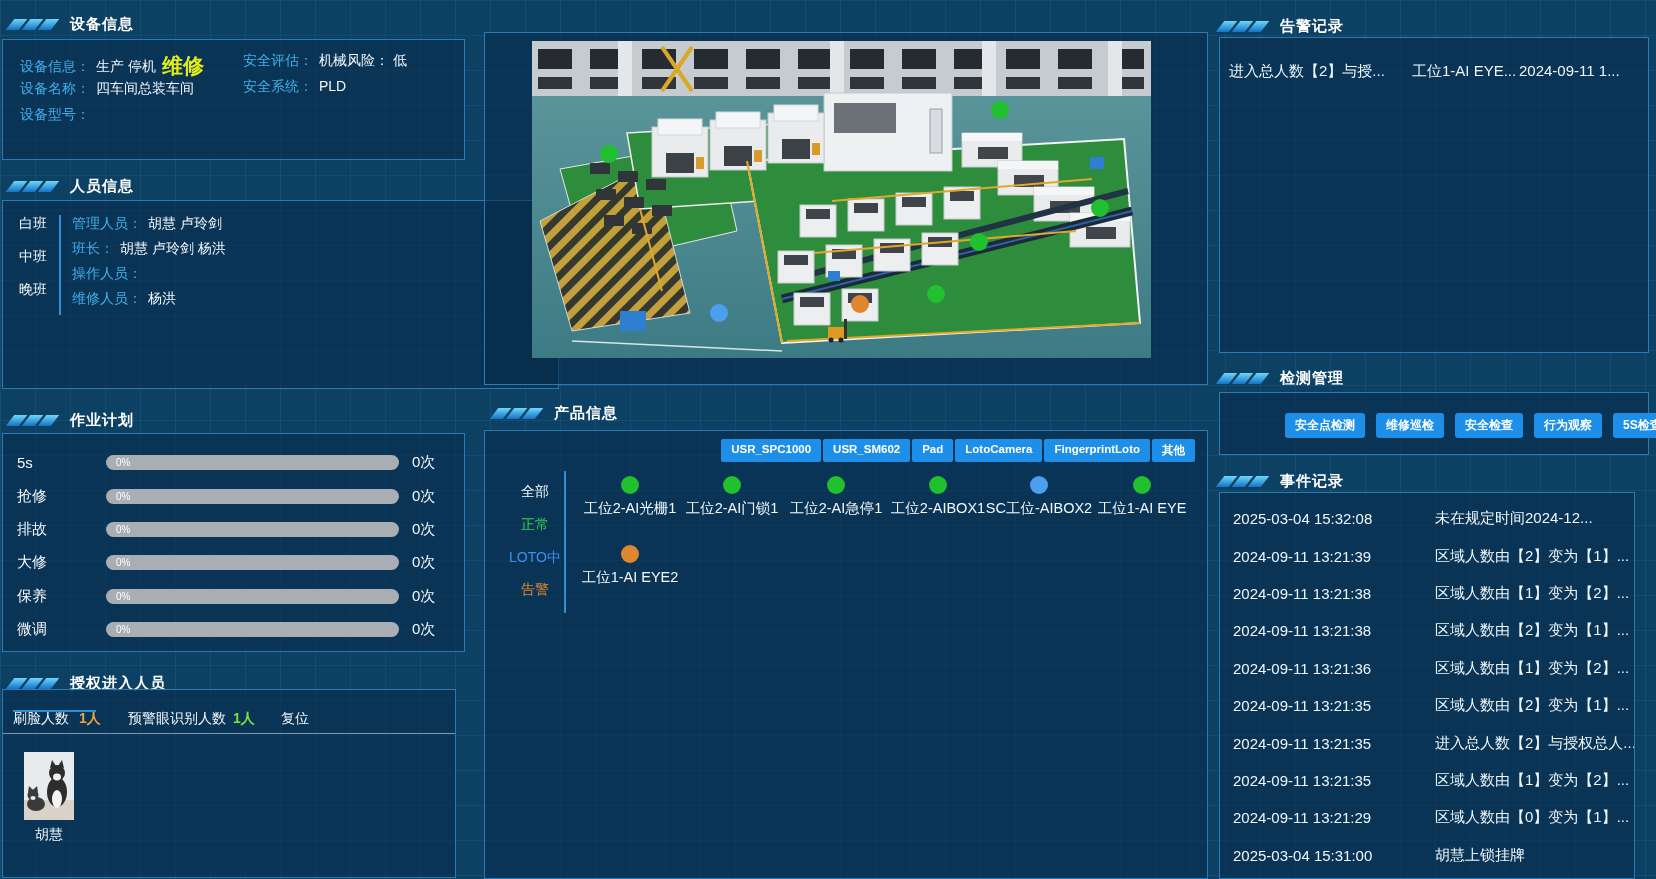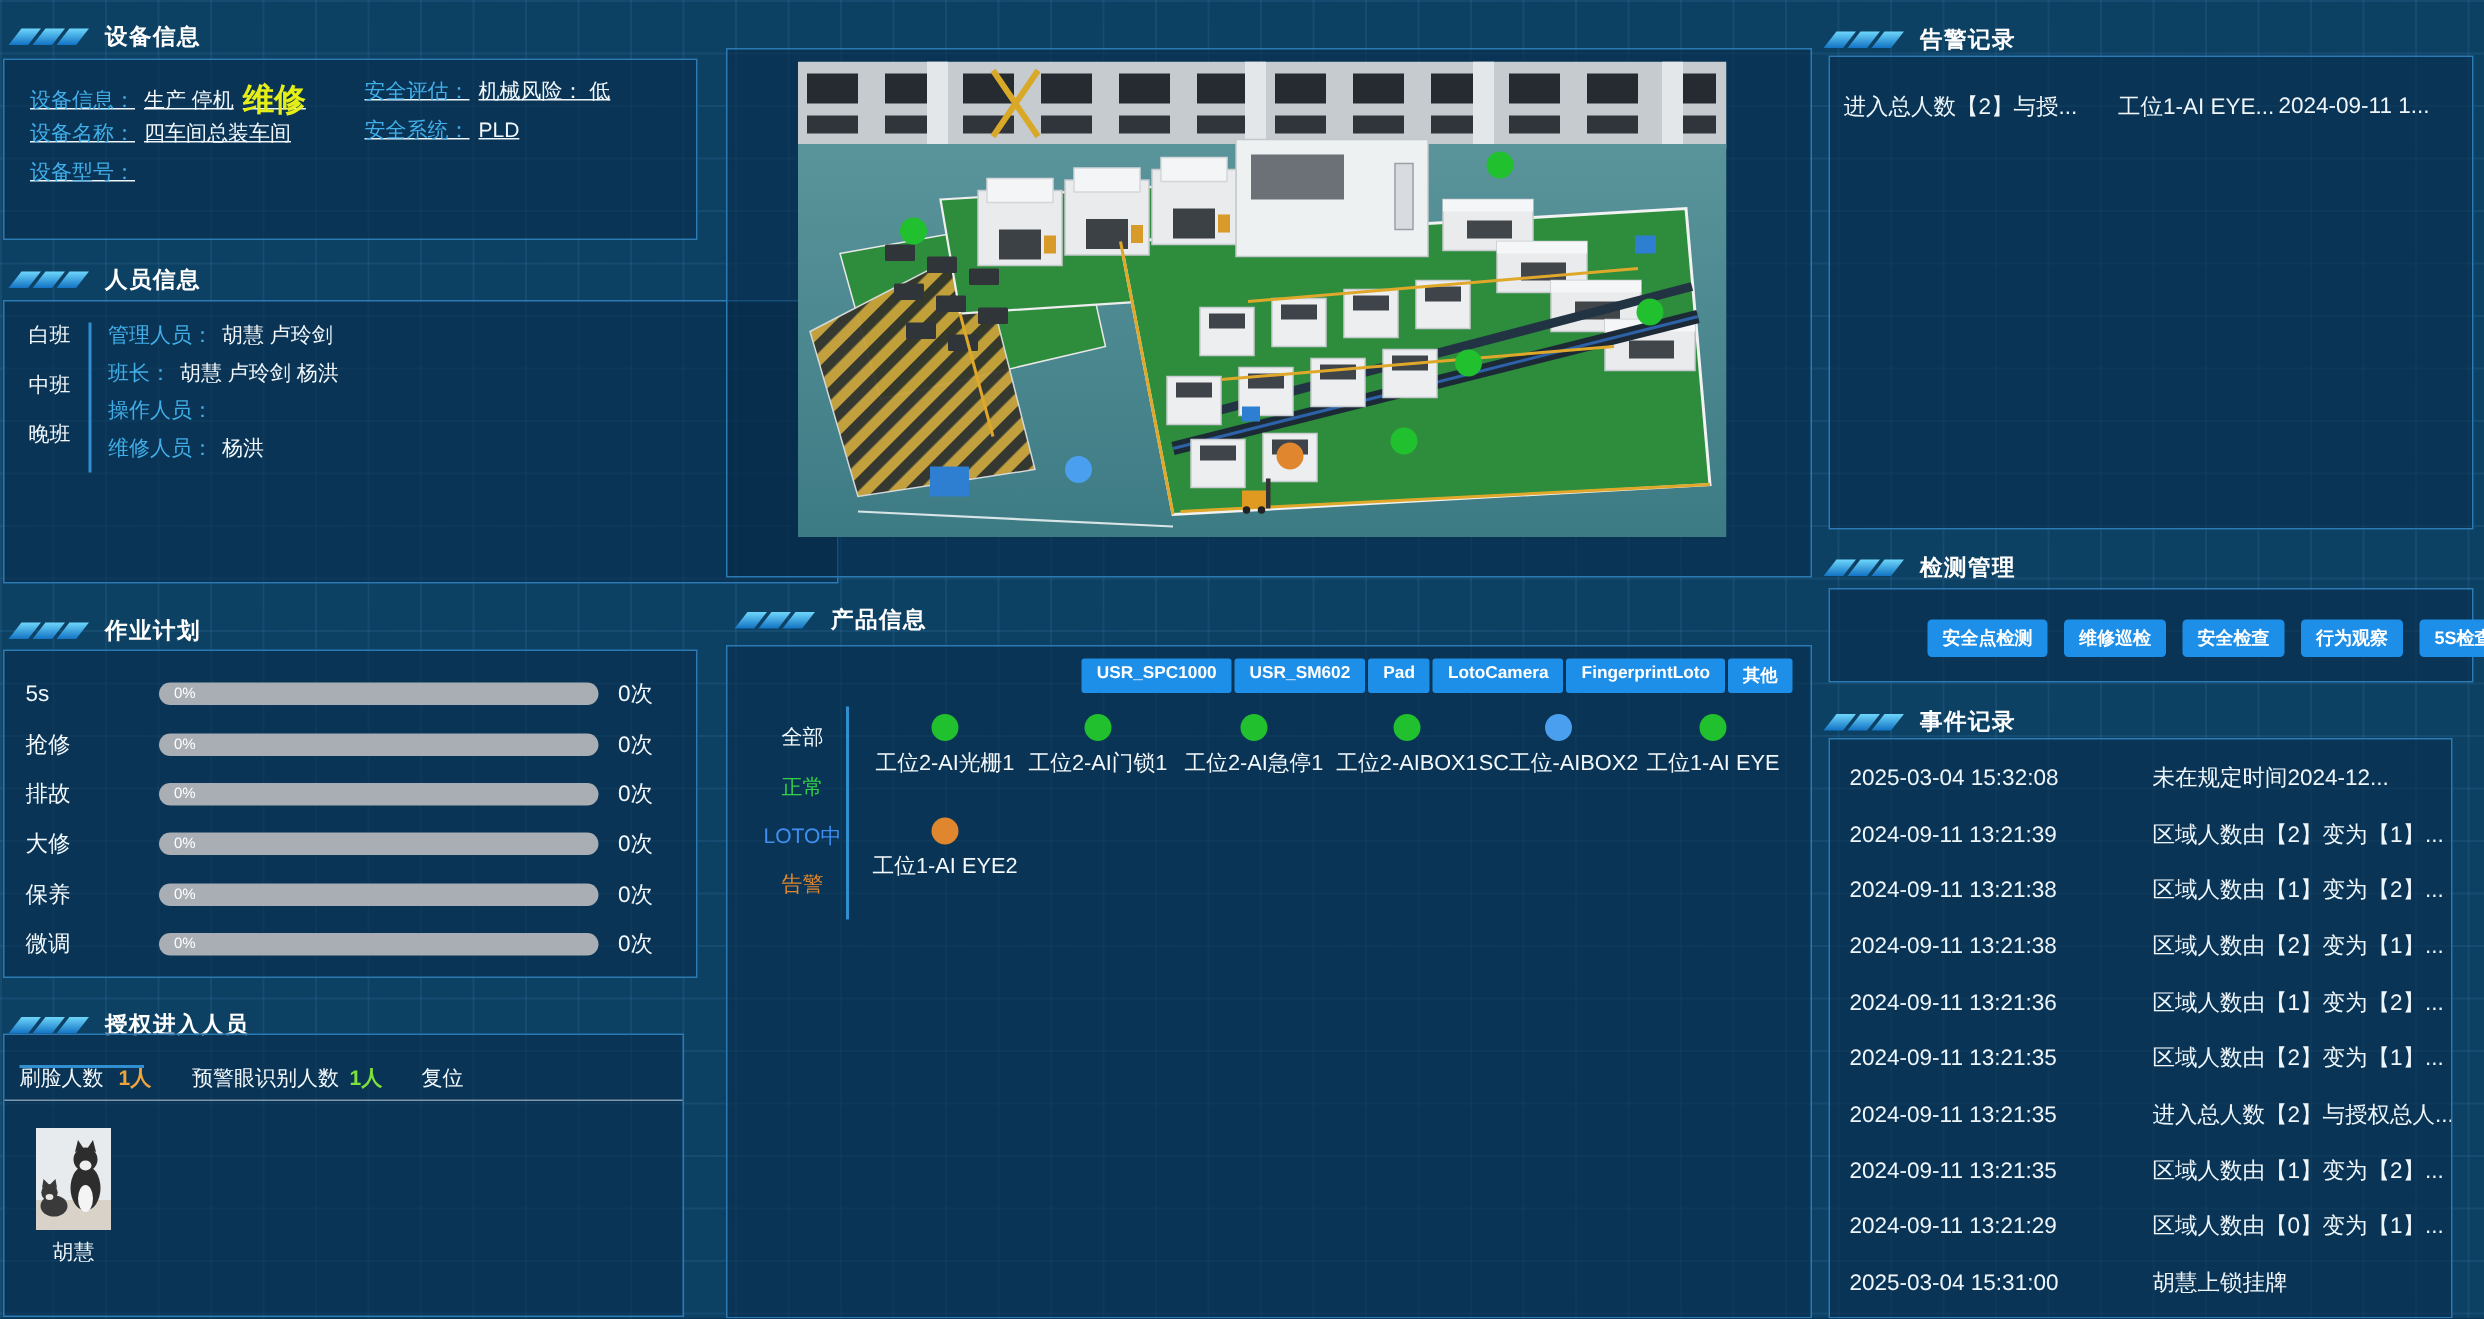--- a/index.html
+++ b/index.html
@@ -13,21 +13,21 @@
   .sec{position:absolute;display:flex;align-items:center;height:20px;justify-content:flex-end;}
   .arr{display:flex;align-items:center;}
   .arr i{display:block;width:13px;height:11px;margin-right:3px;transform:skewX(-38deg);
     background:linear-gradient(180deg,#6ed6fb,#1273c4);}
   .sec-t{margin-left:12px;font-size:15px;font-weight:bold;color:#ffffff;letter-spacing:1px;}
   .box{position:absolute;background:rgba(8,42,72,0.55);border:1px solid #2b7ab3;box-sizing:border-box;}
 
   
   .sec-dev{left:10px;top:14px}
   .box-dev{left:2px;top:39px;width:463px;height:121px;}
-  .kv{position:absolute;font-size:14px;white-space:nowrap;text-decoration:underline;}
+  .kv{position:absolute;font-size:14px;white-space:nowrap;}
   .kv .lb{color:#41aee8;}
   .kv .vl{color:#f2f8fc;margin-left:6px;}
   .kv .hl{color:#e5ee16;font-size:21px;font-weight:800;margin-left:6px;vertical-align:-2px;}
   .dev-r1{left:17px;top:12px}.dev-r2{left:17px;top:40px}.dev-r3{left:17px;top:66px}
   .dev-rr1{left:240px;top:12px}.dev-rr2{left:240px;top:38px}
 
   .sec-per{left:10px;top:176px}
   .box-per{left:2px;top:200px;width:557px;height:189px;}
   .shifts{position:absolute;left:16px;top:14px;font-size:14px;color:#f2f8fc;}
   .shift{height:33px;}

